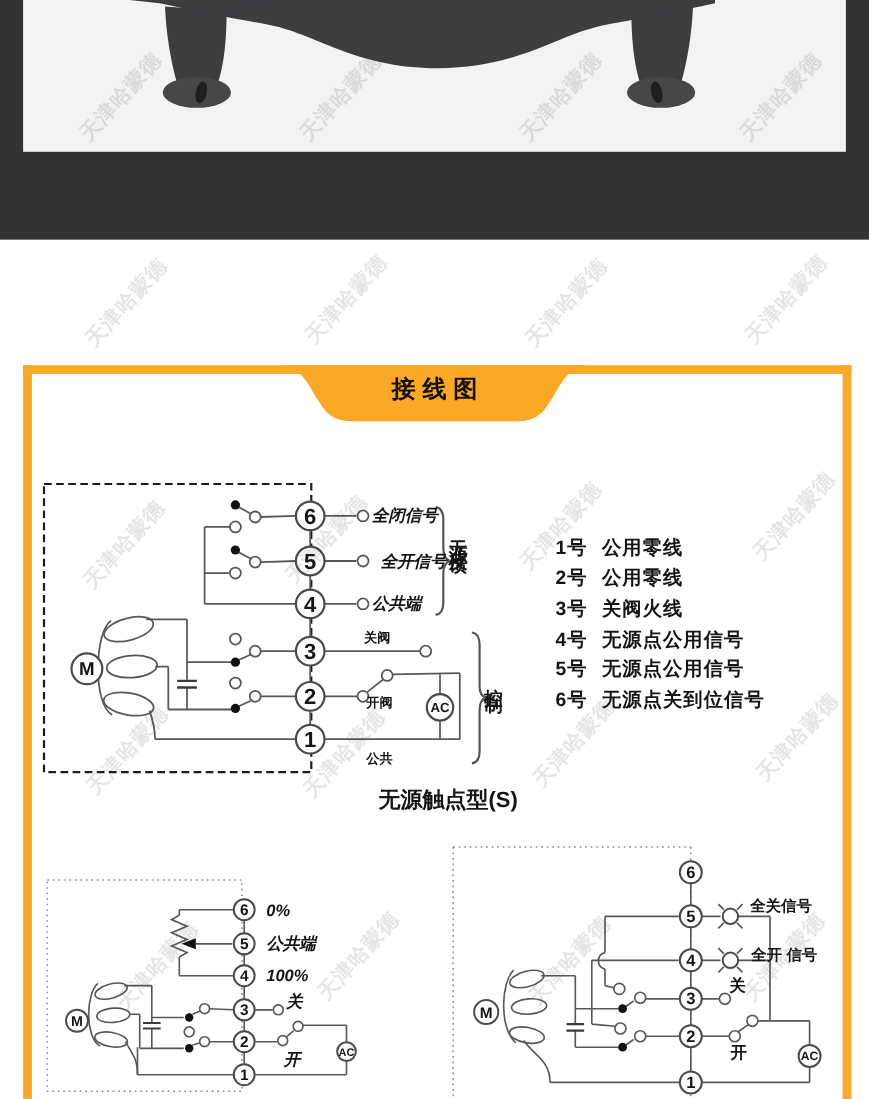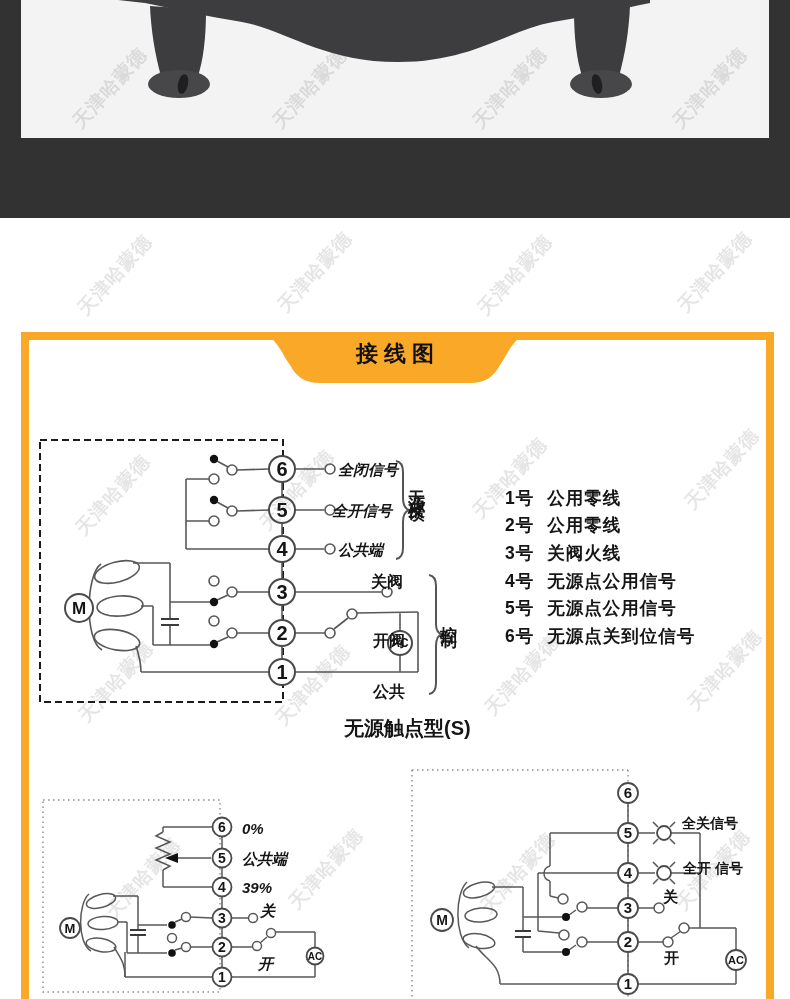--- a/index.html
+++ b/index.html
@@ -10,21 +10,21 @@
   .gap{position:absolute;left:0;top:218px;width:790px;height:114px;background:#ffffff;}
   .card{position:absolute;left:21px;top:332px;width:753px;height:667px;background:#fff;
         border-left:8px solid #FAA828;border-right:8px solid #FAA828;border-top:8px solid #FAA828;
         box-sizing:border-box;}
   .tab{position:absolute;left:258px;top:332px;width:274px;height:52px;z-index:4;}
   .tab-title{position:absolute;left:0;right:0;top:7px;text-align:center;font-size:22px;font-weight:bold;
              color:#111;letter-spacing:6px;padding-left:6px;white-space:nowrap;}
   .dsvg{position:absolute;z-index:3;}
   .lbl{position:absolute;z-index:5;font-weight:bold;color:#151515;white-space:nowrap;line-height:1;}
   .fs13{font-size:14px;} .fs14{font-size:15px;font-style:italic;} .fs15{font-size:15px;}
-  .fs16{font-size:16px;margin-left:40px;} .fs17{font-size:17px;} .fs22{font-size:20px;margin-left:44px;}
+  .fs16{font-size:12px;} .fs17{font-size:17px;} .fs22{font-size:20px;margin-left:44px;}
   .vlbl{writing-mode:vertical-rl;text-orientation:upright;letter-spacing:5px;}
   .legend{position:absolute;left:505px;top:484px;z-index:5;}
   .legend-row{display:flex;gap:13px;height:27.6px;align-items:center;font-weight:bold;
               font-size:17.5px;color:#151515;letter-spacing:1px;white-space:nowrap;}
   .wm-layer{position:absolute;left:0;top:0;width:790px;height:999px;z-index:9;pointer-events:none;}
   .wm{position:absolute;font-size:19px;font-weight:bold;color:rgba(70,70,70,0.14);
       transform:rotate(-48deg);white-space:nowrap;letter-spacing:1px;}
   svg text{font-family:"Liberation Sans","DejaVu Sans",sans-serif;}
 </style>
 </head>
@@ -123,21 +123,21 @@
     <text x="282" y="556" font-size="20">4</text>
     <text x="282" y="599" font-size="20">3</text>
     <text x="282" y="640" font-size="20">2</text>
     <text x="282" y="679" font-size="20">1</text>
     <text x="79" y="614" font-size="17">M</text>
     <text x="400" y="647" font-size="12">AC</text>
   </g>
 </svg>
 
 <span class="lbl fs14" style="left:338px;top:462px;">全闭信号</span>
-<span class="lbl fs14" style="left:332px;top:503px;">全开信号</span>
+<span class="lbl fs14" style="left:346px;top:503px;">全开信号</span>
 <span class="lbl fs14" style="left:338px;top:542px;">公共端</span>
 <span class="lbl fs16" style="left:331px;top:574px;">关阀</span>
 <span class="lbl fs16" style="left:333px;top:633px;">开阀</span>
 <span class="lbl fs16" style="left:333px;top:684px;text-align:center;">公共</span>
 <span class="lbl fs17 vlbl" style="left:408px;top:477px;">无源反馈</span>
 <span class="lbl fs17 vlbl" style="left:440px;top:612px;">控制</span>
 <span class="lbl fs22" style="left:300px;top:718px;">无源触点型(S)</span>
 
 <div class="legend">
   <div class="legend-row">
@@ -220,21 +220,21 @@
     <text x="222" y="923" font-size="14">3</text>
     <text x="222" y="952" font-size="14">2</text>
     <text x="222" y="982" font-size="14">1</text>
     <text x="70" y="933" font-size="13">M</text>
     <text x="315" y="960" font-size="10">AC</text>
   </g>
 </svg>
 
 <span class="lbl fs14" style="left:242px;top:821px;">0%</span>
 <span class="lbl fs14" style="left:242px;top:851px;">公共端</span>
-<span class="lbl fs14" style="left:242px;top:880px;">39%</span>
+<span class="lbl fs14" style="left:242px;top:880px;">100%</span>
 <span class="lbl fs14" style="left:260px;top:903px;">关</span>
 <span class="lbl fs14" style="left:258px;top:956px;">开</span>
 
 <svg class="dsvg" style="left:405px;top:762px;width:360px;height:237px;" viewBox="405 762 360 237">
   <path d="M412,770 L628,770 M412,770 L412,999 M628,770 L628,999" fill="none" stroke="#8a8a8a" stroke-width="1.4" stroke-dasharray="1.5 3.5"></path>
   <g stroke="#585858" stroke-width="1.5" fill="none">
     <path d="M628,793 L628,984"></path>
     <path d="M638,833 L655,833 M671,833 L700,833"></path>
     <path d="M638,873 L655,873 M671,873 L700,873"></path>
     <path d="M700,833 L700,928 M700,928 L689,928"></path>

